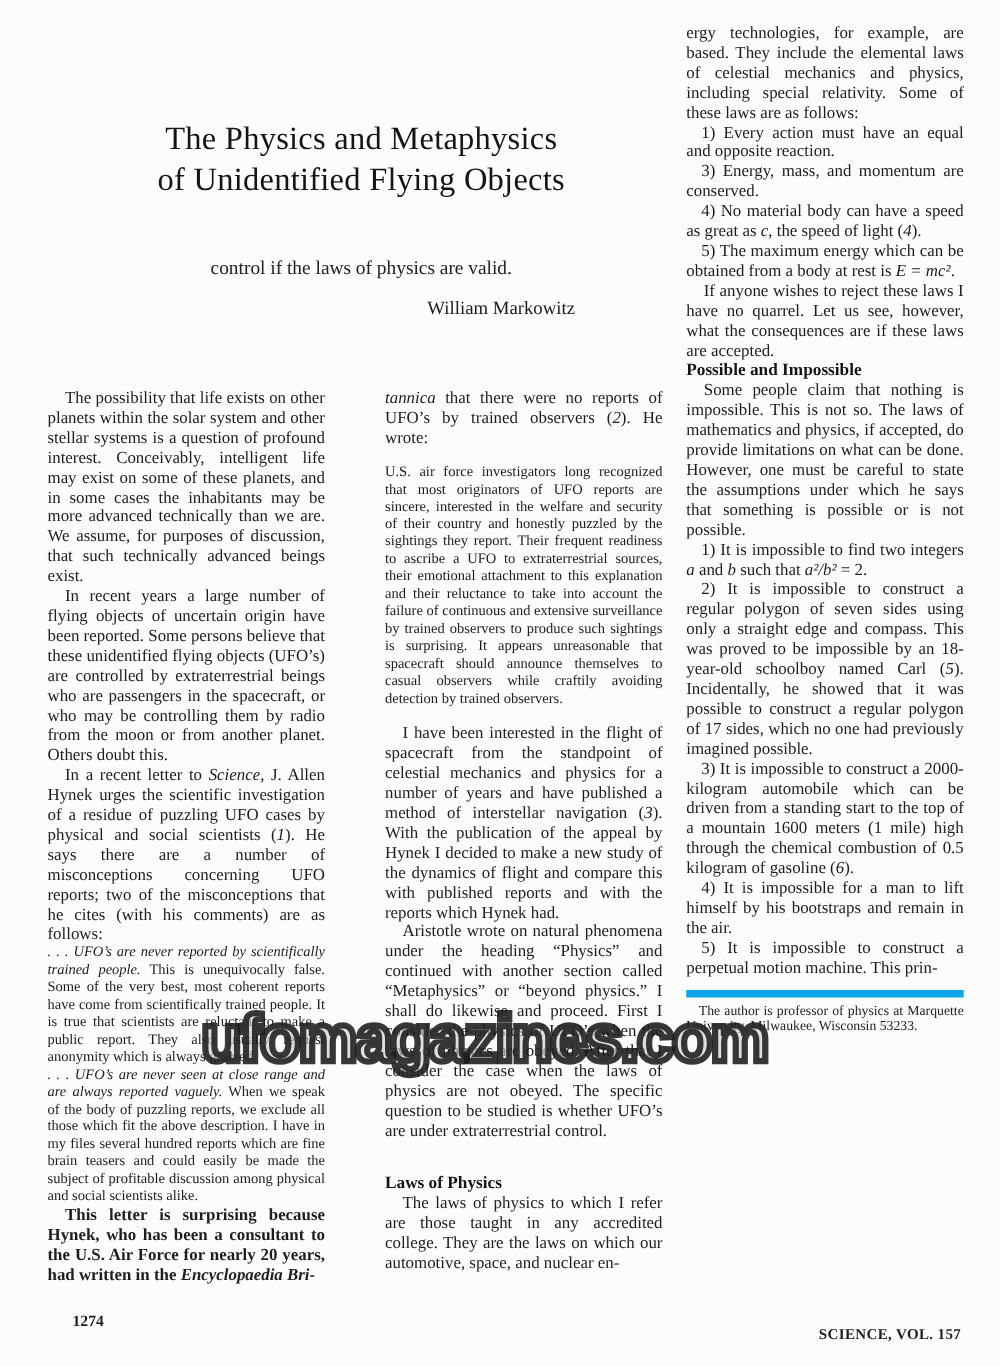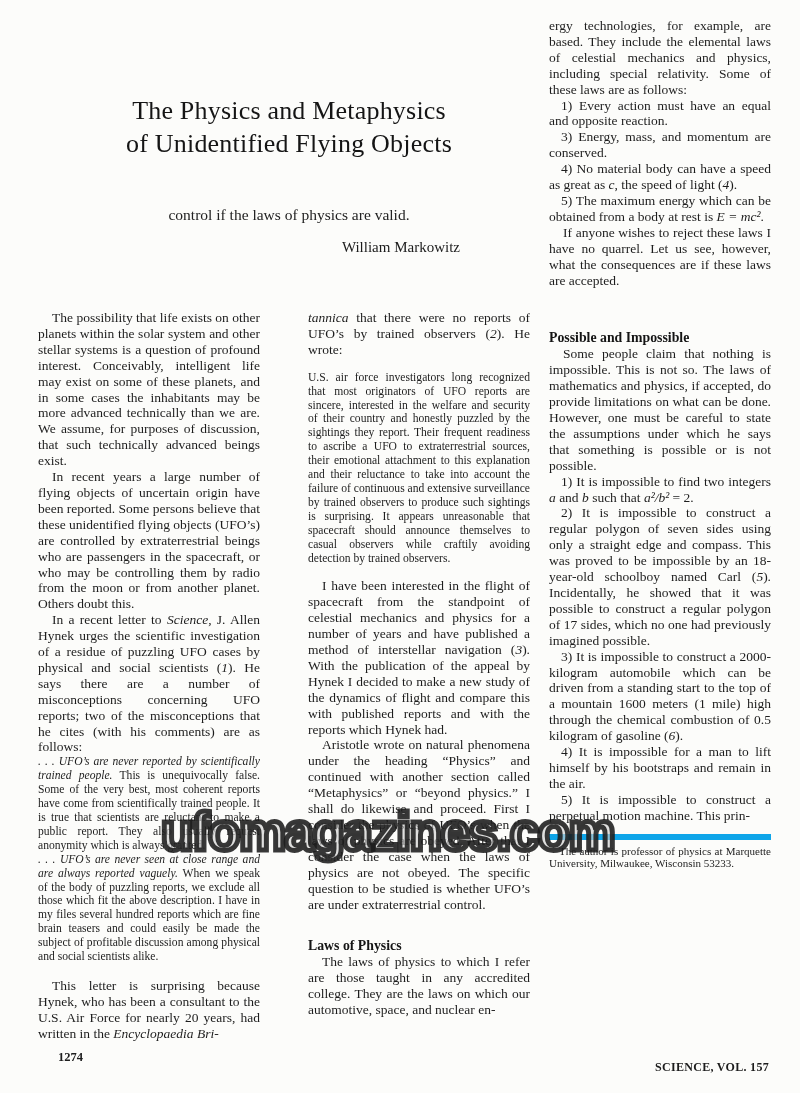--- a/index.html
+++ b/index.html
@@ -61,38 +61,38 @@
   </div>
   <div class="author">William Markowitz</div>
 </div>
 
 <div id="col1" class="col">
     <p class="para"><span>The possibility that life exists on other planets within the solar system and other stellar systems is a question of profound interest. Conceivably, intelligent life may exist on some of these planets, and in some cases the inhabitants may be more advanced technically than we are. We assume, for purposes of discussion, that such technically advanced beings exist.</span></p>
     <p class="para"><span>In recent years a large number of flying objects of uncertain origin have been reported. Some persons believe that these unidentified flying objects (UFO’s) are controlled by extraterrestrial beings who are passengers in the spacecraft, or who may be controlling them by radio from the moon or from another planet. Others doubt this.</span></p>
     <p class="para"><span>In a recent letter to </span><i>Science</i><span>, J. Allen Hynek urges the scientific investigation of a residue of puzzling UFO cases by physical and social scientists (</span><i>1</i><span>). He says there are a number of misconceptions concerning UFO reports; two of the misconceptions that he cites (with his comments) are as follows:</span></p>
     <p class="quote"><i>. . . UFO’s are never reported by scientifically trained people.</i><span> This is unequivocally false. Some of the very best, most coherent reports have come from scientifically trained people. It is true that scientists are reluctant to make a public report. They also usually request anonymity which is always granted.</span></p>
     <p class="quote"><i>. . . UFO’s are never seen at close range and are always reported vaguely.</i><span> When we speak of the body of puzzling reports, we exclude all those which fit the above description. I have in my files several hundred reports which are fine brain teasers and could easily be made the subject of profitable discussion among physical and social scientists alike.</span></p>
-    <p class="para" style="margin-top: 14px;"><span>This letter is surprising because Hynek, who has been a consultant to the U.S. Air Force for nearly 20 years, had written in the </span><i>Encyclopaedia Bri-</i></p>
+    <p class="para" style=" font-weight: bold;"><span>This letter is surprising because Hynek, who has been a consultant to the U.S. Air Force for nearly 20 years, had written in the </span><i>Encyclopaedia Bri-</i></p>
   </div>
 <div id="col2" class="col">
     <p class="para noindent"><i>tannica</i><span> that there were no reports of UFO’s by trained observers (</span><i>2</i><span>). He wrote:</span></p>
     <p class="quote" style="margin-top: 13px;"><span>U.S. air force investigators long recognized that most originators of UFO reports are sincere, interested in the welfare and security of their country and honestly puzzled by the sightings they report. Their frequent readiness to ascribe a UFO to extraterrestrial sources, their emotional attachment to this explanation and their reluctance to take into account the failure of continuous and extensive surveillance by trained observers to produce such sightings is surprising. It appears unreasonable that spacecraft should announce themselves to casual observers while craftily avoiding detection by trained observers.</span></p>
     <p class="para" style="margin-top: 13px;"><span>I have been interested in the flight of spacecraft from the standpoint of celestial mechanics and physics for a number of years and have published a method of interstellar navigation (</span><i>3</i><span>). With the publication of the appeal by Hynek I decided to make a new study of the dynamics of flight and compare this with published reports and with the reports which Hynek had.</span></p>
     <p class="para"><span>Aristotle wrote on natural phenomena under the heading “Physics” and continued with another section called “Metaphysics” or “beyond physics.” I shall do likewise and proceed. First I consider the physics of UFO’s when the laws of physics are obeyed. After that I consider the case when the laws of physics are not obeyed. The specific question to be studied is whether UFO’s are under extraterrestrial control.</span></p>
     <h3 class="heading" style="margin-top: 26px;"><span>Laws of Physics</span></h3>
     <p class="para"><span>The laws of physics to which I refer are those taught in any accredited college. They are the laws on which our automotive, space, and nuclear en-</span></p>
   </div>
 <div id="col3" class="col">
 <p class="para noindent"><span>ergy technologies, for example, are based. They include the elemental laws of celestial mechanics and physics, including special relativity. Some of these laws are as follows:</span></p>
     <p class="item"><span>1) Every action must have an equal and opposite reaction.</span></p>
     <p class="item"><span>3) Energy, mass, and momentum are conserved.</span></p>
     <p class="item"><span>4) No material body can have a speed as great as </span><i>c</i><span>, the speed of light (</span><i>4</i><span>).</span></p>
     <p class="item"><span>5) The maximum energy which can be obtained from a body at rest is </span><i>E = mc²</i><span>.</span></p>
     <p class="para"><span>If anyone wishes to reject these laws I have no quarrel. Let us see, however, what the consequences are if these laws are accepted.</span></p>
-    <h3 class="heading" style="margin-top: 42px;"><span>Possible and Impossible</span></h3>
+    <h3 class="heading" style=""><span>Possible and Impossible</span></h3>
     <p class="para"><span>Some people claim that nothing is impossible. This is not so. The laws of mathematics and physics, if accepted, do provide limitations on what can be done. However, one must be careful to state the assumptions under which he says that something is possible or is not possible.</span></p>
     <p class="item"><span>1) It is impossible to find two integers </span><i>a</i><span> and </span><i>b</i><span> such that </span><i>a²/b²</i><span> = 2.</span></p>
     <p class="item"><span>2) It is impossible to construct a regular polygon of seven sides using only a straight edge and compass. This was proved to be impossible by an 18-year-old schoolboy named Carl (</span><i>5</i><span>). Incidentally, he showed that it was possible to construct a regular polygon of 17 sides, which no one had previously imagined possible.</span></p>
     <p class="item"><span>3) It is impossible to construct a 2000-kilogram automobile which can be driven from a standing start to the top of a mountain 1600 meters (1 mile) high through the chemical combustion of 0.5 kilogram of gasoline (</span><i>6</i><span>).</span></p>
     <p class="item"><span>4) It is impossible for a man to lift himself by his bootstraps and remain in the air.</span></p>
     <p class="item"><span>5) It is impossible to construct a perpetual motion machine. This prin-</span></p>
     <div class="footnote">The author is professor of physics at Marquette University, Milwaukee, Wisconsin 53233.</div>
   </div>
 
 <div class="watermark">ufomagazines.com</div>

